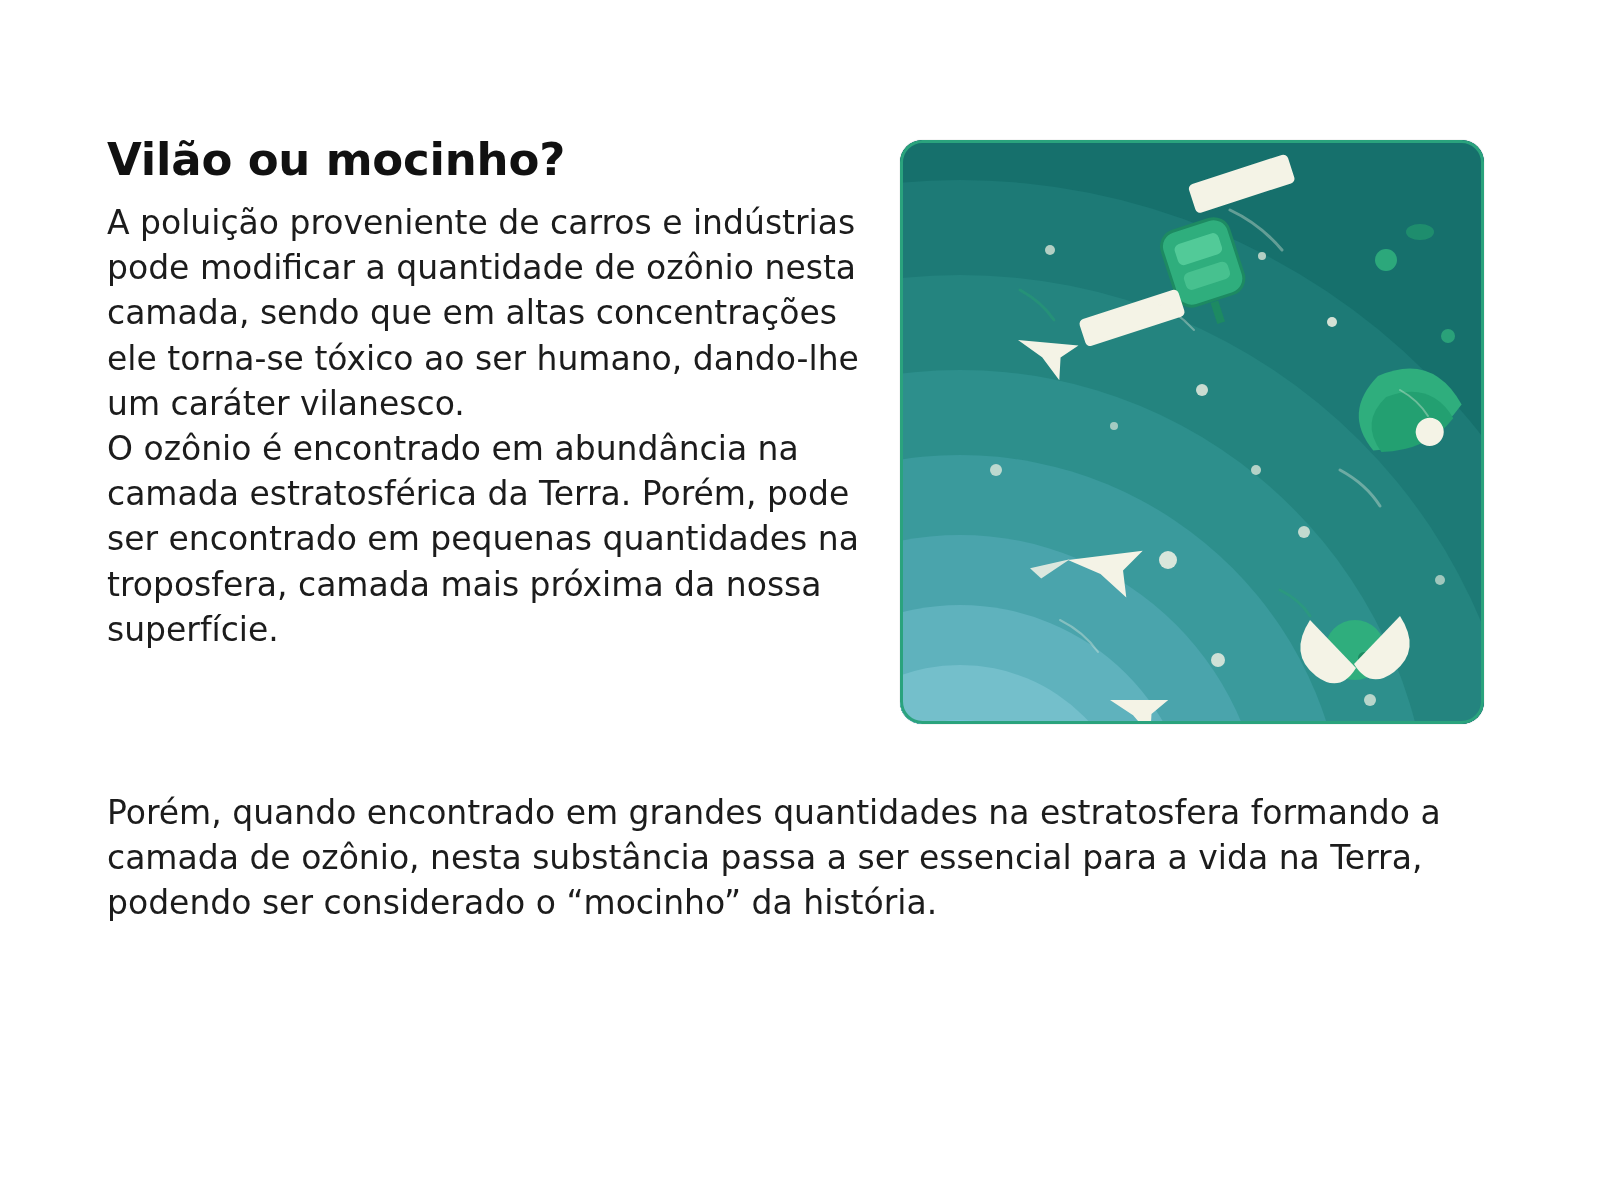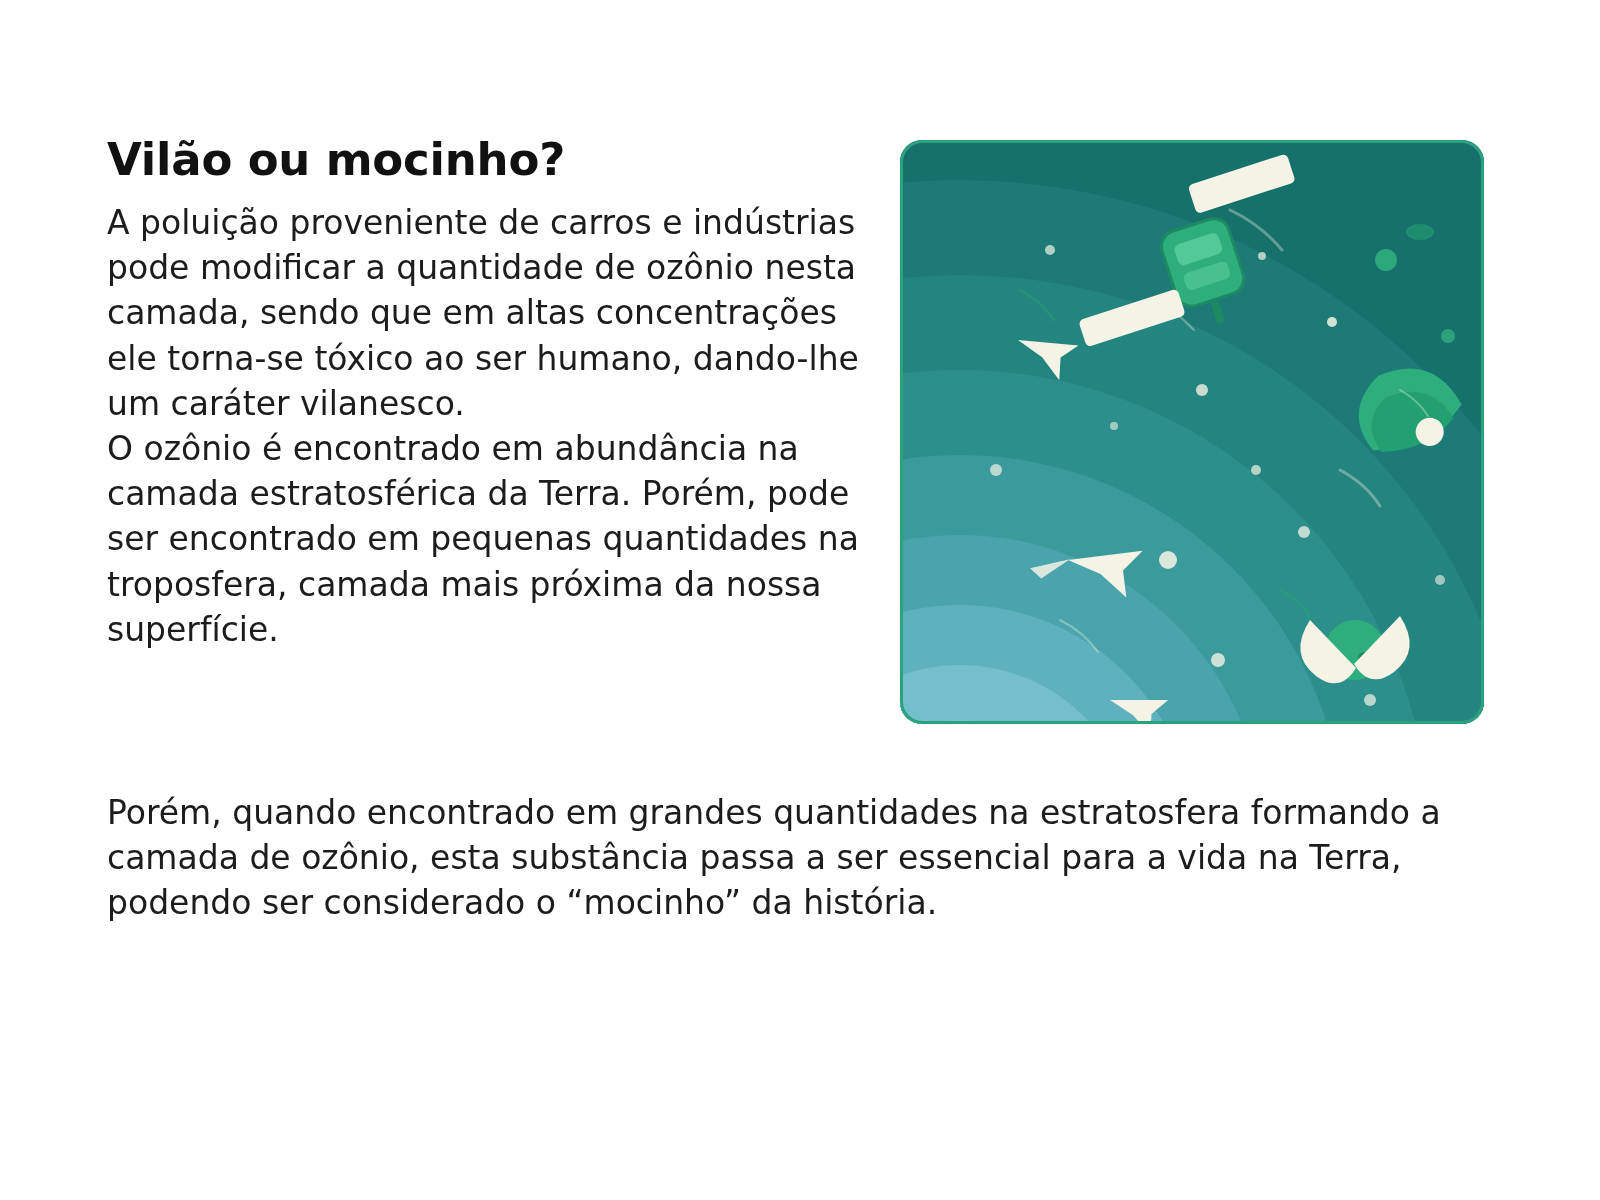--- a/index.html
+++ b/index.html
@@ -87,21 +87,21 @@
 <div class="slide">
 
   <h1 class="slide-title">Vilão ou mocinho?</h1>
 
   <div class="body-narrow">
     <p>A poluição proveniente de carros e indústrias pode modificar a quantidade de ozônio nesta camada, sendo que em altas concentrações ele torna-se tóxico ao ser humano, dando-lhe um caráter vilanesco.</p>
     <p>O ozônio é encontrado em abundância na camada estratosférica da Terra. Porém, pode ser encontrado em pequenas quantidades na troposfera, camada mais próxima da nossa superfície.</p>
   </div>
 
   <div class="body-wide">
-    <p>Porém, quando encontrado em grandes quantidades na estratosfera formando a camada de ozônio, esta substância passa a ser essencial para a vida na Terra, podendo ser considerado o “mocinho” da história.</p>
+    <p>Porém, quando encontrado em grandes quantidades na estratosfera formando a camada de ozônio, nesta substância passa a ser essencial para a vida na Terra, podendo ser considerado o “mocinho” da história.</p>
   </div>
 
   <div class="illustration">
     <svg viewBox="0 0 584 584" xmlns="http://www.w3.org/2000/svg" aria-hidden="true">
       <defs>
         <clipPath id="frameClip">
           <rect x="0" y="0" width="584" height="584" rx="22" ry="22"></rect>
         </clipPath>
       </defs>
 

